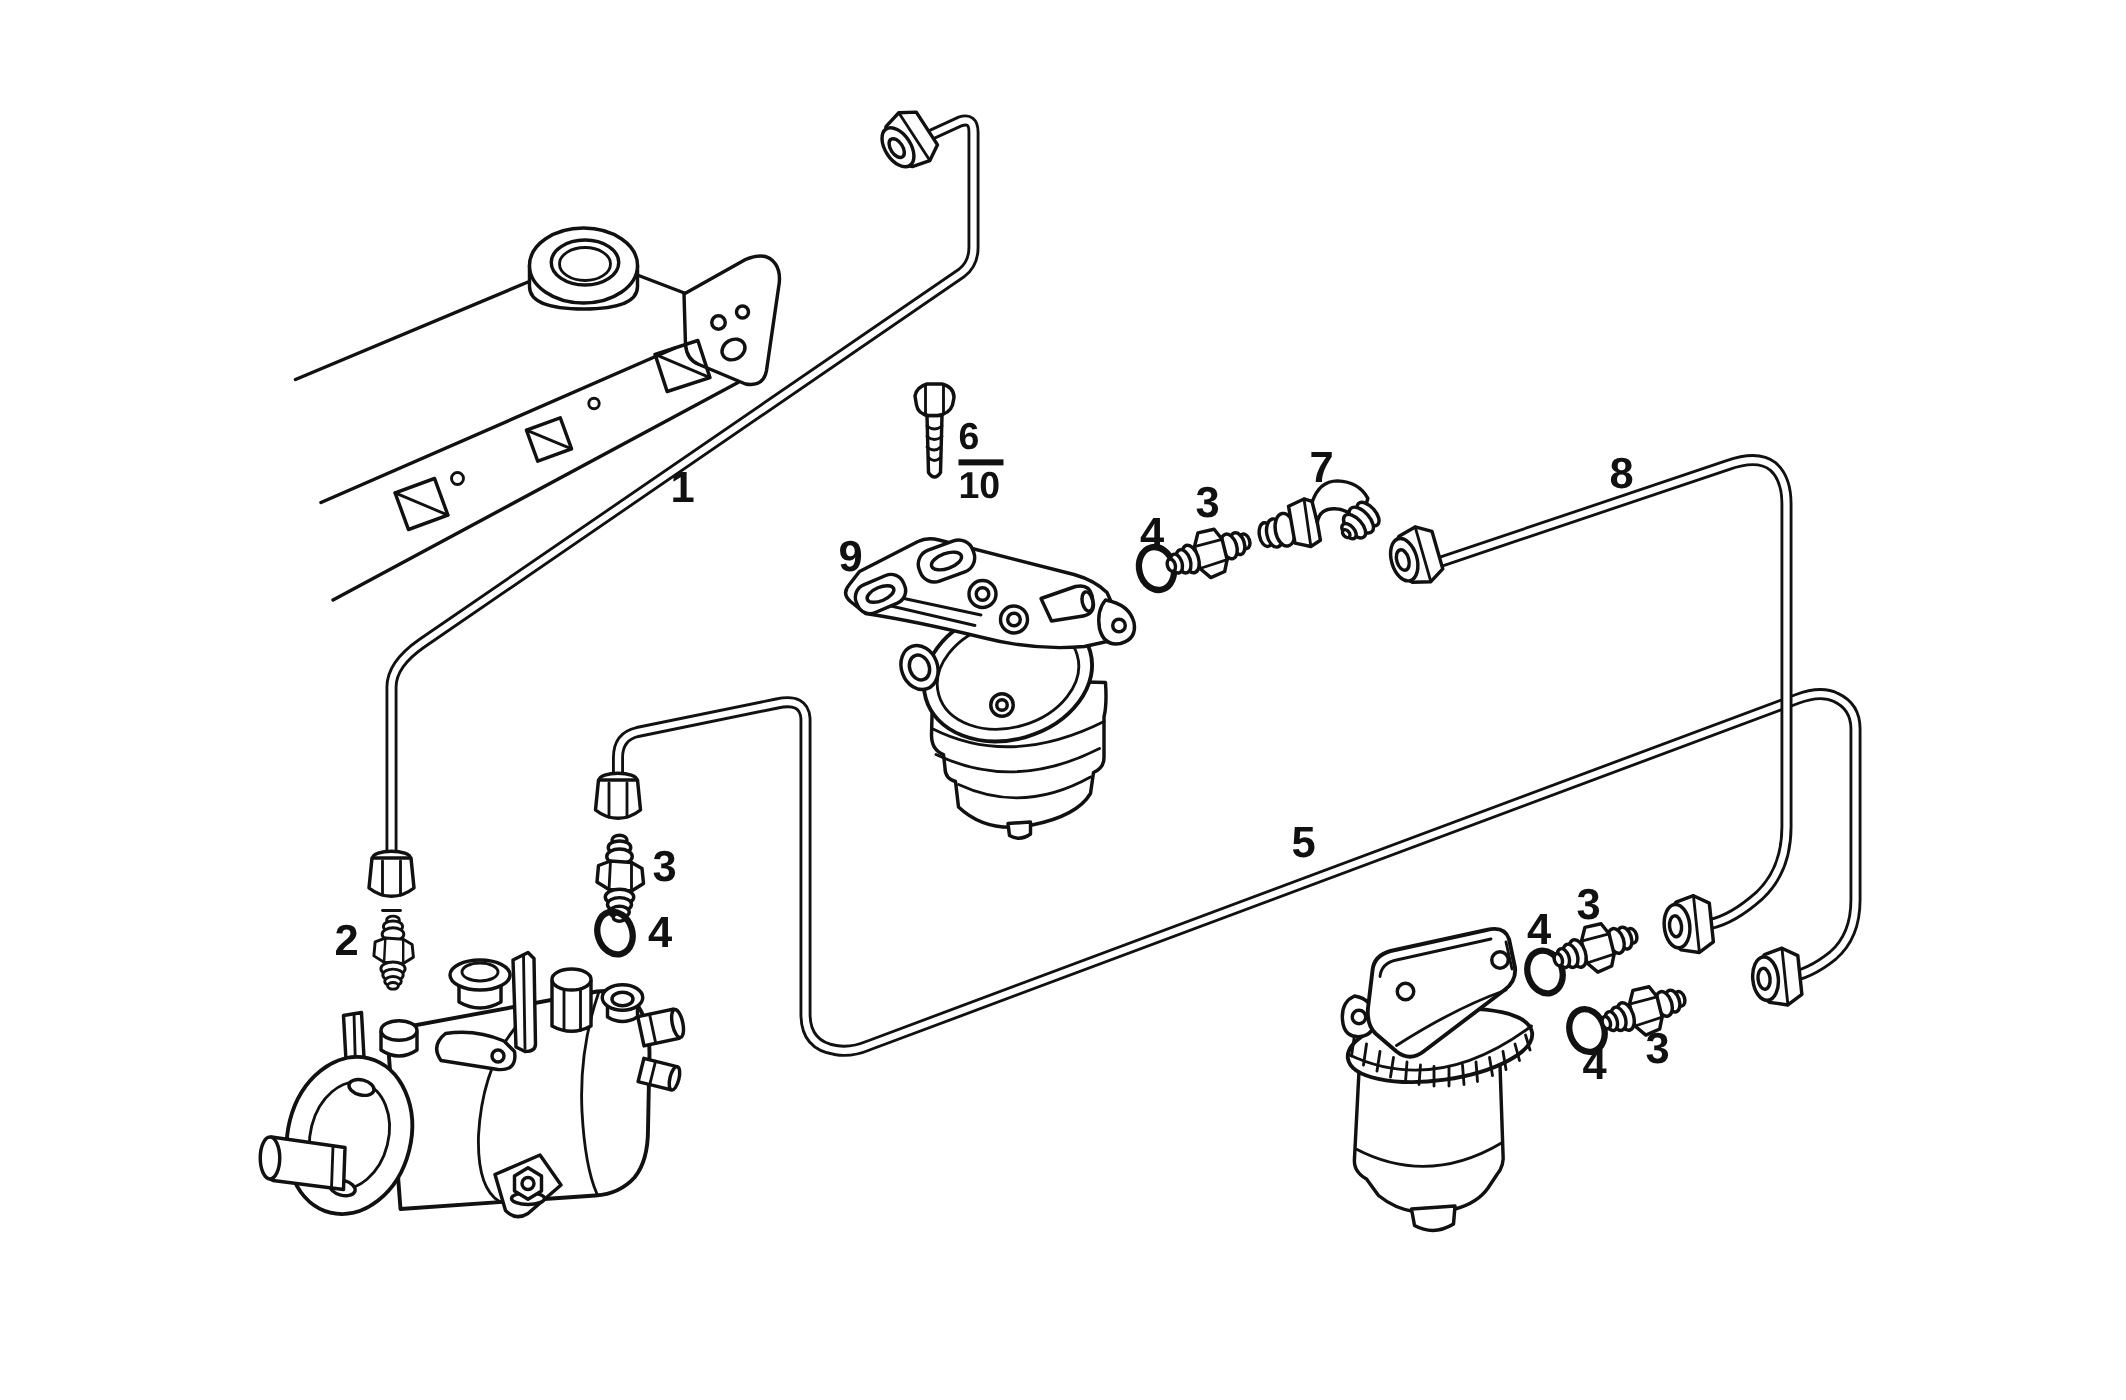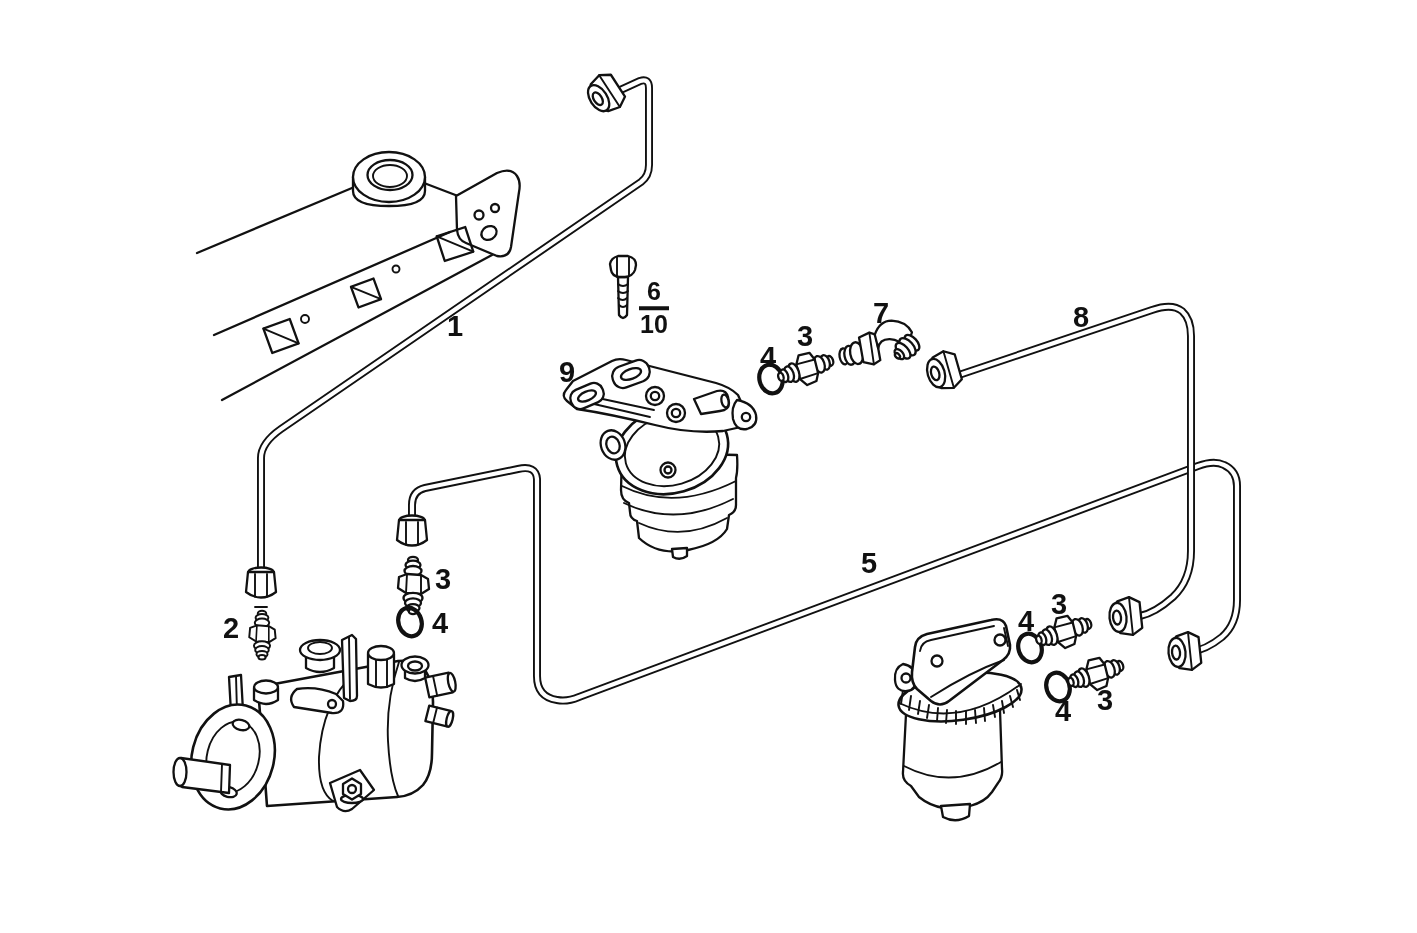--- a/index.html
+++ b/index.html
@@ -11,21 +11,21 @@
   .ln2 {fill:none;stroke:#111;stroke-width:1.9;stroke-linecap:round;stroke-linejoin:round;}
   .fw  {fill:#fff;stroke:#111;stroke-width:2.3;stroke-linejoin:round;}
   .fw25{fill:#fff;stroke:#111;stroke-width:2.6;stroke-linejoin:round;}
   .pipe-o{fill:none;stroke:#111;stroke-width:8;stroke-linecap:round;stroke-linejoin:round;}
   .pipe-i{fill:none;stroke:#fff;stroke-width:4.2;stroke-linecap:round;stroke-linejoin:round;}
   .oring{fill:none;stroke:#111;stroke-width:4.2;}
   
   .callout{position:absolute;transform:translate(-50%,-50%);font-weight:bold;font-size:29px;
            color:#111;line-height:1;user-select:none;}
   .fraction{position:absolute;transform:translate(-50%,-50%);font-weight:bold;font-size:25px;
-            color:#111;text-align:center;line-height:1;}
+            color:#111;line-height:1;}
   .fraction .bar{width:30px;height:3.5px;background:#111;margin:2px auto;}
 </style>
 </head>
 <body>
 
 <div class="stage">
 
 <svg width="1417" height="933" viewBox="0 0 1417 933">
   <defs>
     <g id="sym-oring">

